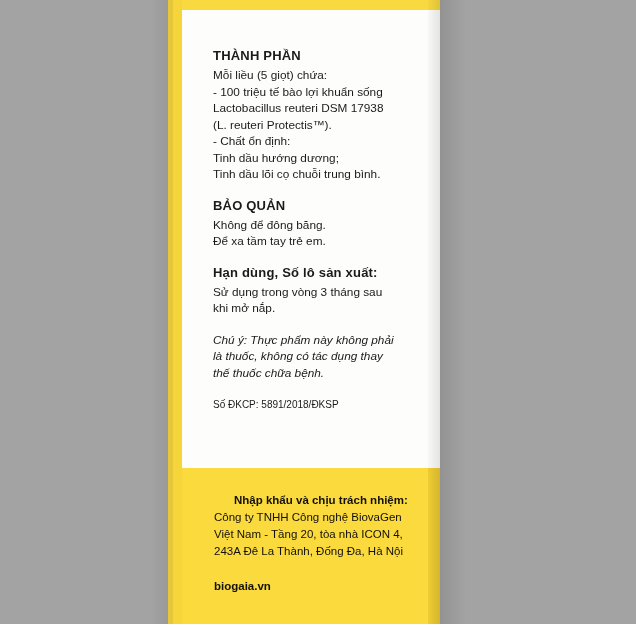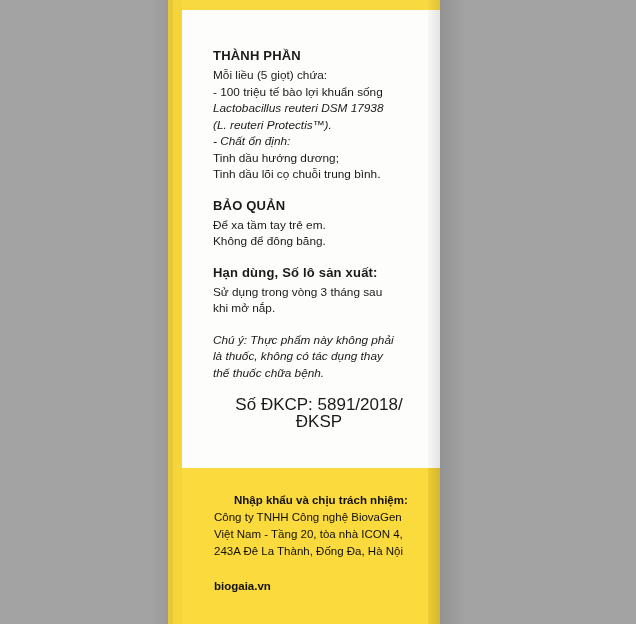--- a/index.html
+++ b/index.html
@@ -141,33 +141,31 @@
     font-weight: bold;
     font-size: 13px;
     letter-spacing: 0.2px;
     margin-bottom: 4px;
   }
   .line {
     font-size: 11.8px;
     line-height: 16.5px;
   }
   .line.it {
-    font-style: italic;
   }
   .note {
     font-style: italic;
     font-size: 11.8px;
     line-height: 16.5px;
     margin-top: 14px;
     margin-bottom: 16px;
   }
   .reg {
-    font-size: 17px;
+    font-size: 10px;
     line-height: 16.5px;
-    text-align: center;
   }
 </style>
 </head>
 <body>
 
 <div id="scene">
 
   <div class="shadow-left"></div>
 
   <div class="box"></div>
@@ -187,22 +185,22 @@
       <div class="line">- 100 triệu tế bào lợi khuẩn sống</div>
       <div class="line it">Lactobacillus reuteri  DSM 17938</div>
       <div class="line it">(L. reuteri Protectis™).</div>
       <div class="line it">- Chất ổn định:</div>
       <div class="line">Tinh dầu hướng dương;</div>
       <div class="line">Tinh dầu lõi cọ chuỗi trung bình.</div>
     </div>
 
     <div class="sec">
       <div class="sec-title">BẢO QUẢN</div>
+      <div class="line">Không để đông băng.</div>
       <div class="line">Để xa tầm tay trẻ em.</div>
-      <div class="line">Không để đông băng.</div>
     </div>
 
     <div class="sec">
       <div class="sec-title">Hạn dùng, Số lô sản xuất:</div>
       <div class="line">Sử dụng trong vòng 3 tháng sau</div>
       <div class="line">khi mở nắp.</div>
     </div>
 
     <div class="note">
       <div>Chú ý: Thực phẩm này không phải</div>

